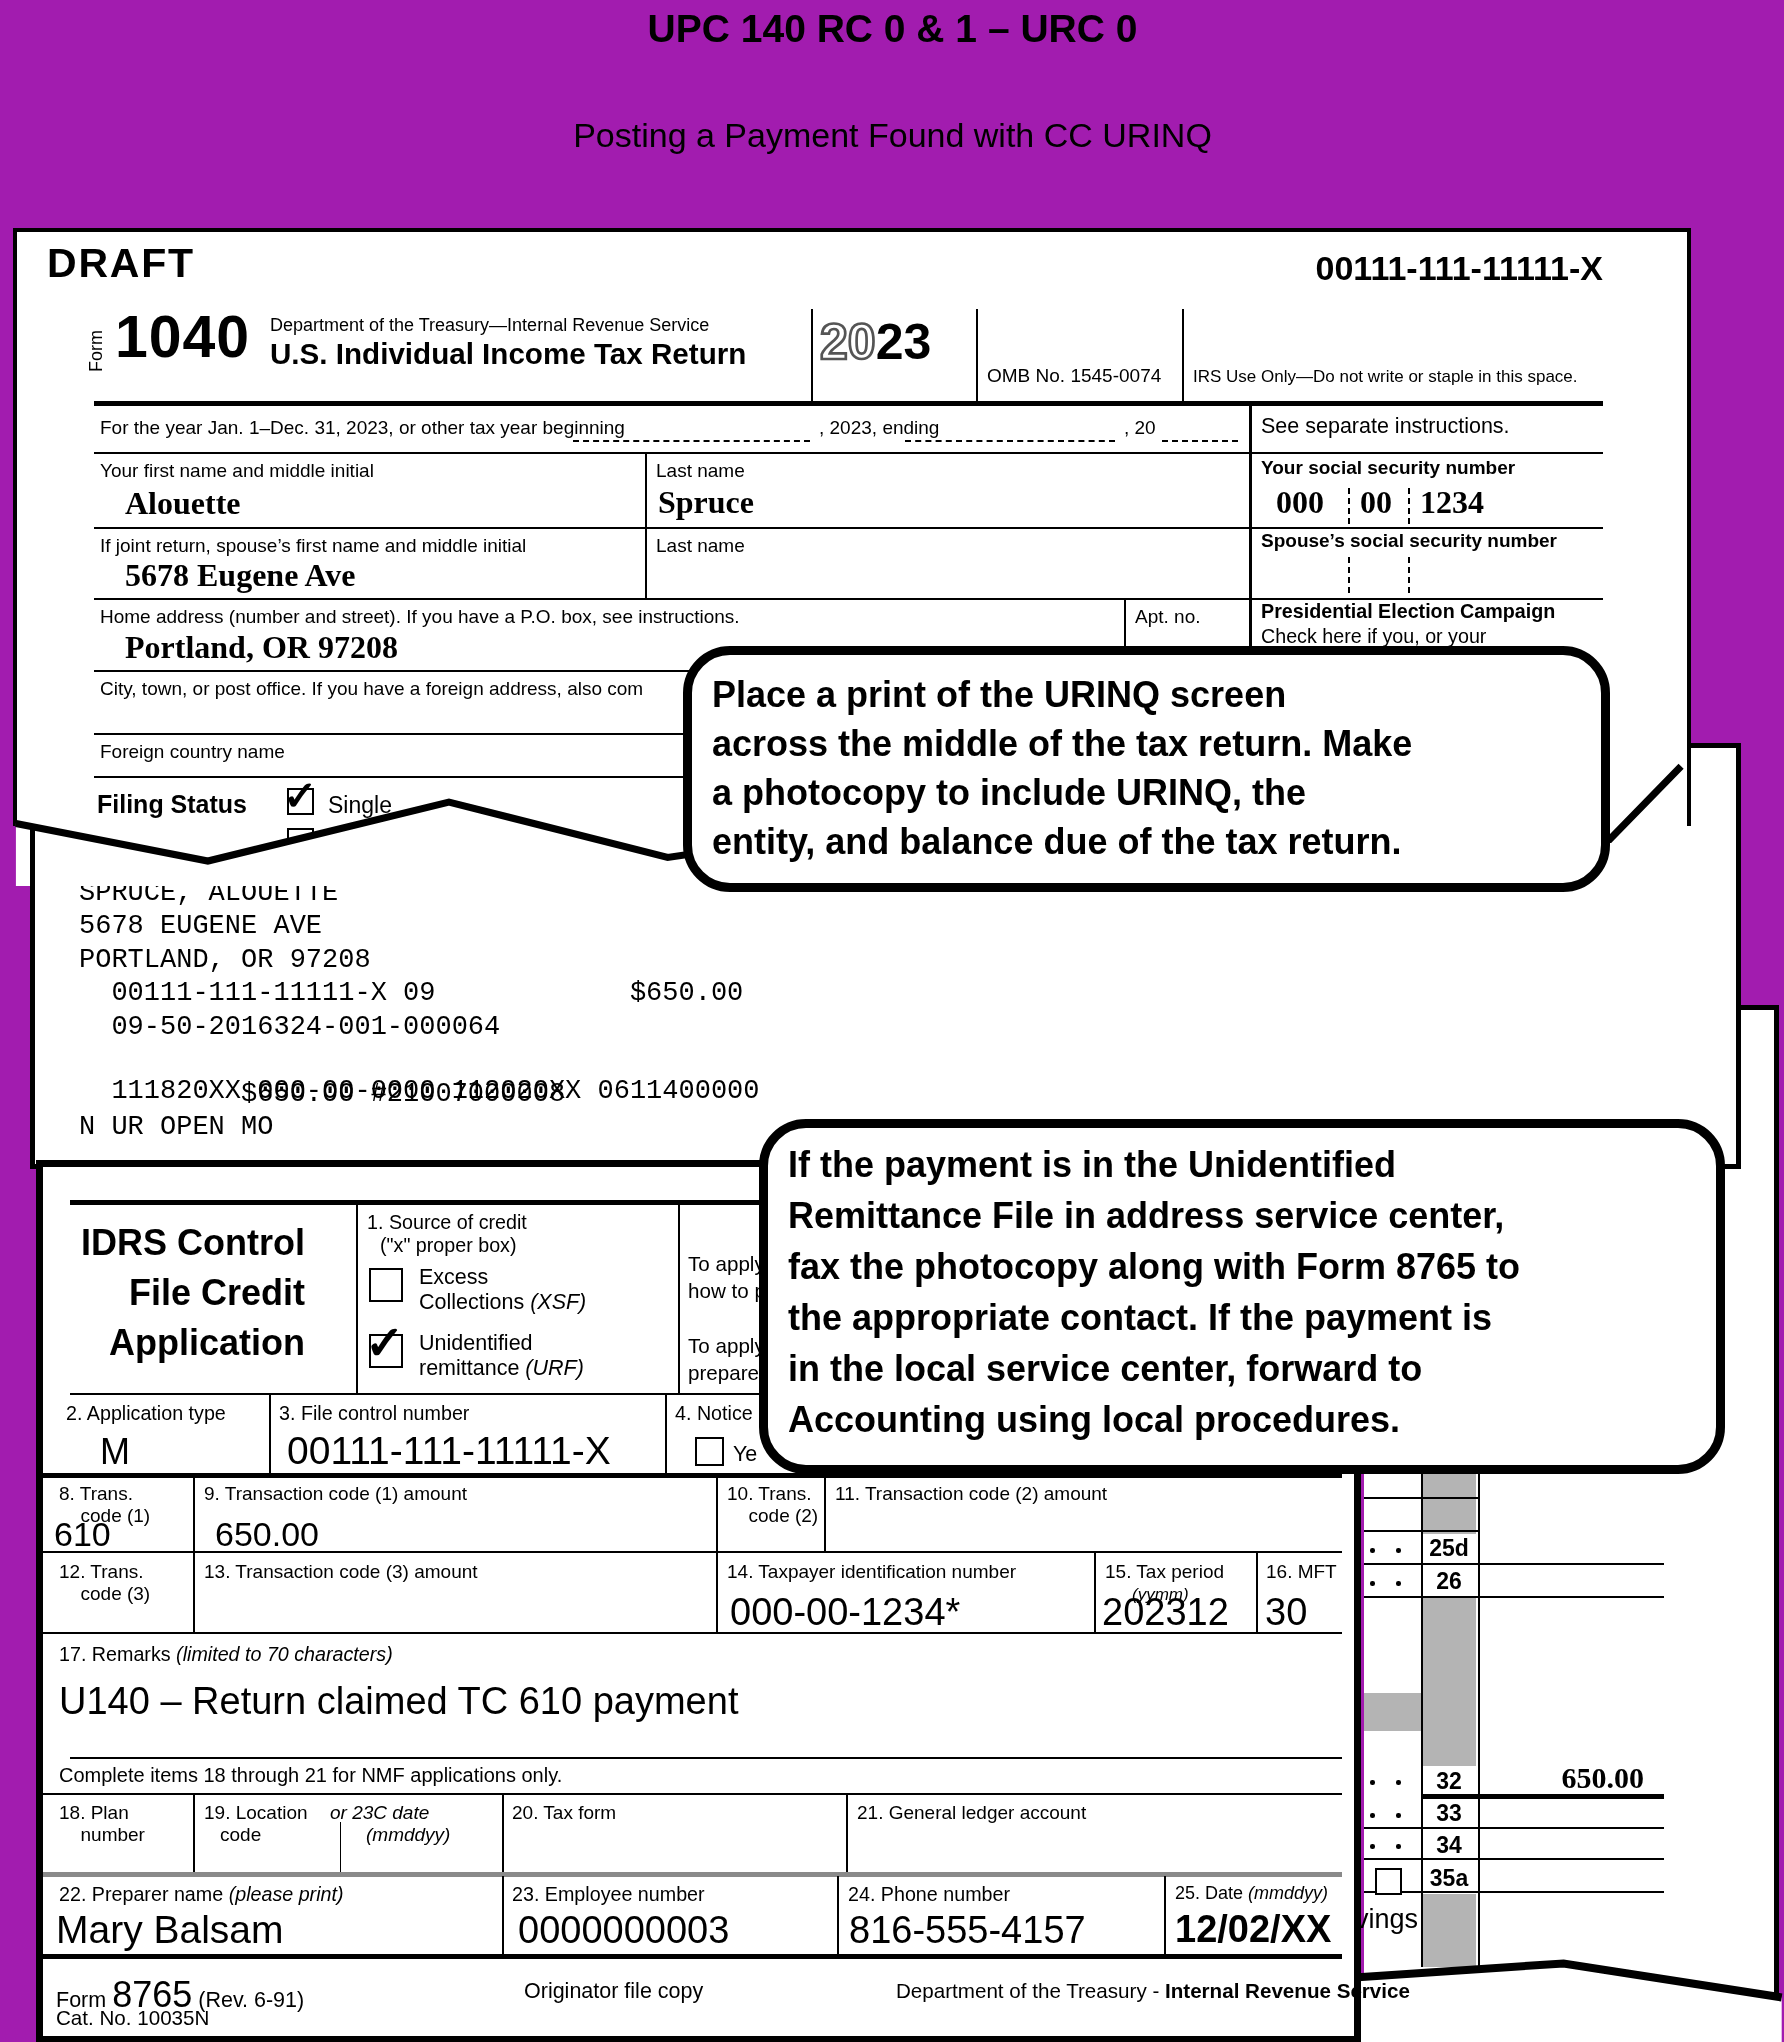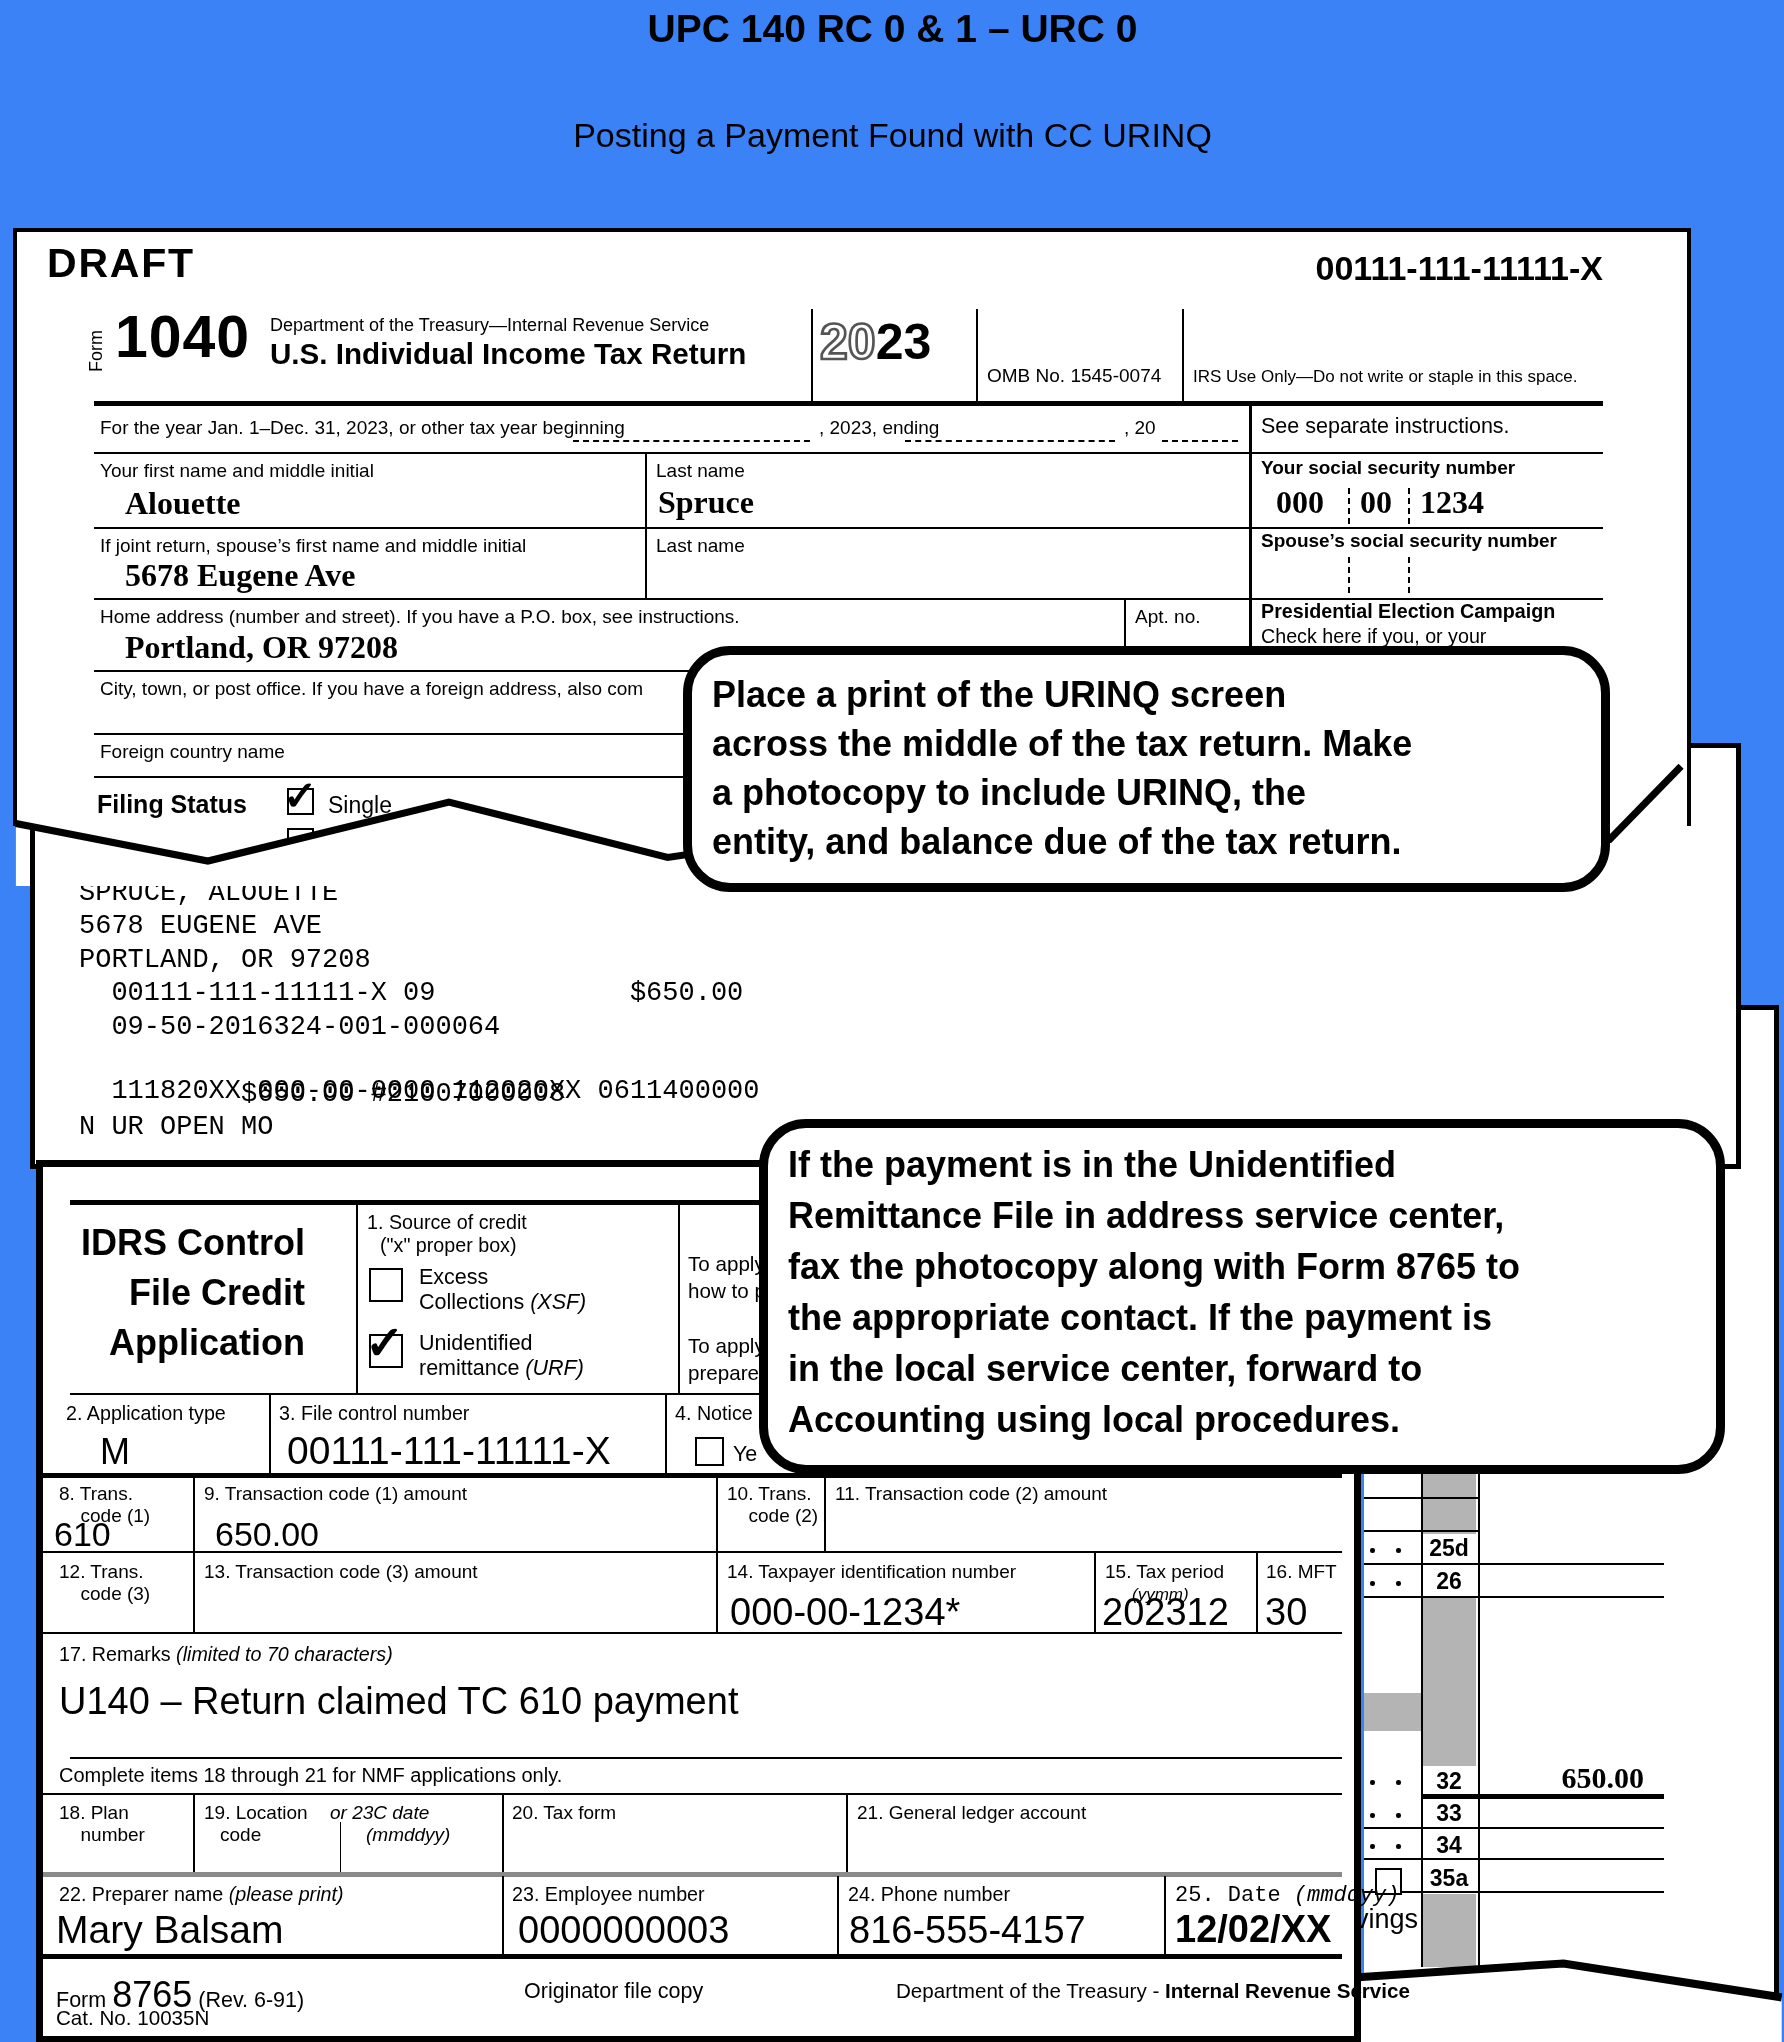--- a/index.html
+++ b/index.html
@@ -1,16 +1,16 @@
 <!DOCTYPE html>
 <html style="font-size:14.3px"><head>
 <meta charset="utf-8">
 <style>
   html,body{margin:0;padding:0;background:#fff;}
-  #stage{position:relative;width:1785px;height:2043px;background:#3b82f6;overflow:hidden;
+  #stage{position:relative;width:1785px;height:2043px;background:#a21caf;overflow:hidden;
          font-family:"Liberation Sans",sans-serif;color:#000;}
   .abs{position:absolute;}
   .sheet{position:absolute;background:#fff;}
   .r{position:absolute;background:#000;height:1.8px;}
   .v{position:absolute;background:#000;width:1.8px;}
   .lbl{position:absolute;font-size:19px;white-space:nowrap;}
   .lblb{position:absolute;font-size:19px;font-weight:bold;white-space:nowrap;}
   .serifv{position:absolute;font-family:"Liberation Serif",serif;font-weight:bold;font-size:32px;white-space:nowrap;}
   .sansv{position:absolute;font-size:36px;white-space:nowrap;}
   .cb{position:absolute;border:2.7px solid #000;background:#fff;}
@@ -281,21 +281,21 @@
   <div class="r" style="left:43px;top:1872px;width:1299px;height:4.5px;background:#8a8a8a;"></div>
 
   <div class="lbl" style="left:59px;top:1883px;font-size:19.7px;">
     <span>22. Preparer name </span><span class="it">(please print)</span>
   </div>
   <div class="v" style="left:502px;top:1876px;height:78px;"></div>
   <div class="lbl" style="left:512px;top:1883px;font-size:19.7px;">23. Employee number</div>
   <div class="v" style="left:837px;top:1876px;height:78px;"></div>
   <div class="lbl" style="left:848px;top:1883px;font-size:19.7px;">24. Phone number</div>
   <div class="v" style="left:1164px;top:1876px;height:78px;"></div>
-  <div class="lbl" style="left:1175px;top:1883px;font-size:22px;font-family:Liberation Mono, monospace;">
+  <div class="lbl" style="left:1175px;top:1883px;font-size:18px;">
     <span>25. Date </span><span class="it">(mmddyy)</span>
   </div>
   <div class="sansv" style="left:56px;top:1908px;font-size:39px;">Mary Balsam</div>
   <div class="sansv" style="left:518px;top:1909px;font-size:38px;">0000000003</div>
   <div class="sansv" style="left:849px;top:1909px;font-size:38px;">816-555-4157</div>
   <div class="sansv" style="left:1175px;top:1908px;font-size:38px;font-weight:bold;">12/02/XX</div>
   <div class="r" style="left:43px;top:1954px;width:1299px;height:5.4px;"></div>
 
   <div class="abs" style="left:56px;top:1974px;font-size:21.5px;">
     <span>Form</span>

